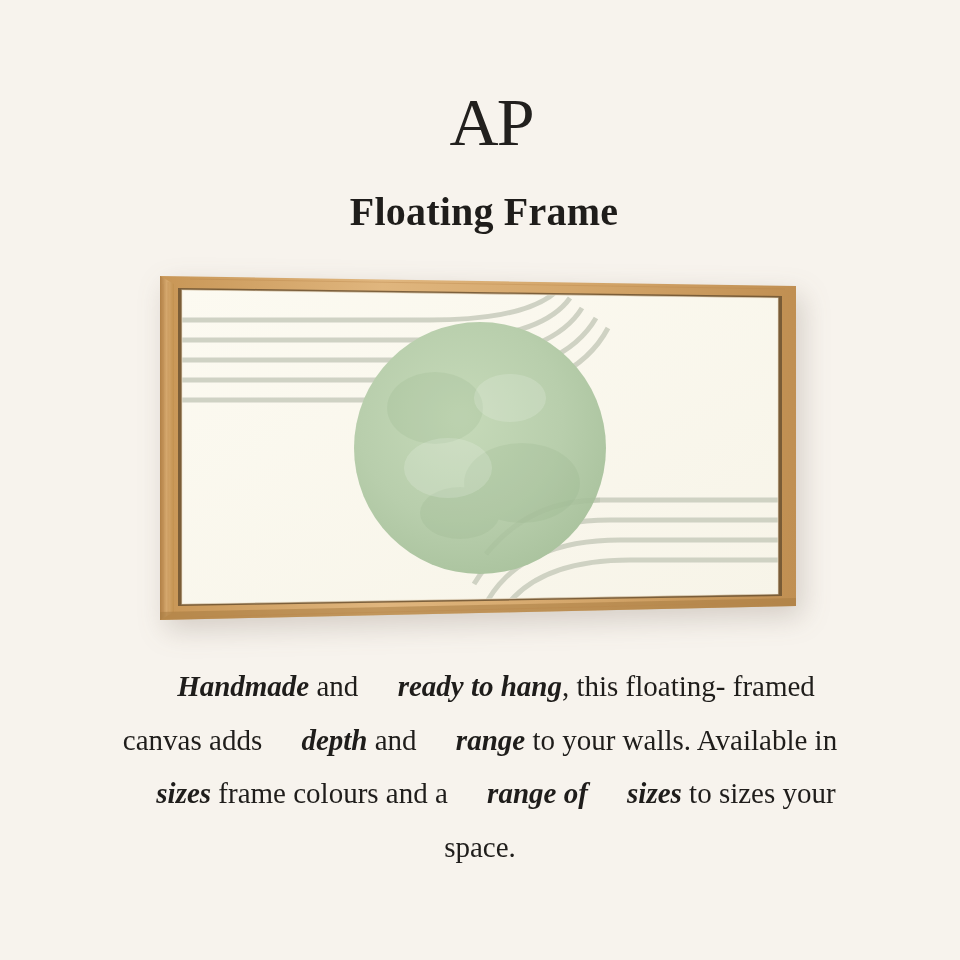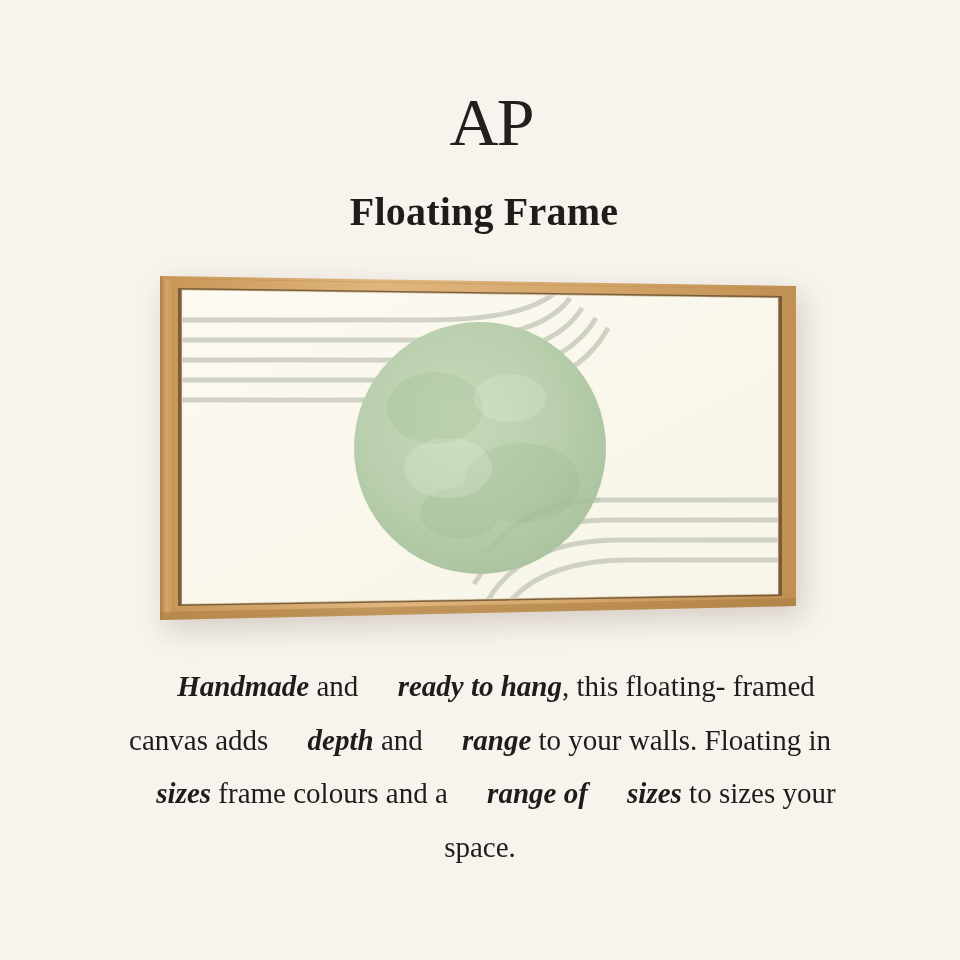--- a/index.html
+++ b/index.html
@@ -190,20 +190,20 @@
   </div>
 
   <div class="description">
     <span>
       <em>Handmade</em><span> and </span><em>ready to hang</em><span>, this floating-</span>
     </span>
     <span>
       <span>framed canvas adds </span><em>depth</em><span> and </span><em>range</em><span> to your walls.</span>
     </span>
     <span>
-      <span>Floating in </span><em>sizes</em><span> frame colours and a </span><em>range of</em>
+      <span>Available in </span><em>sizes</em><span> frame colours and a </span><em>range of</em>
     </span>
     <span>
       <em>sizes</em><span> to sizes your space.</span>
     </span>
   </div>
 
 </div>
 
 </body></html>

